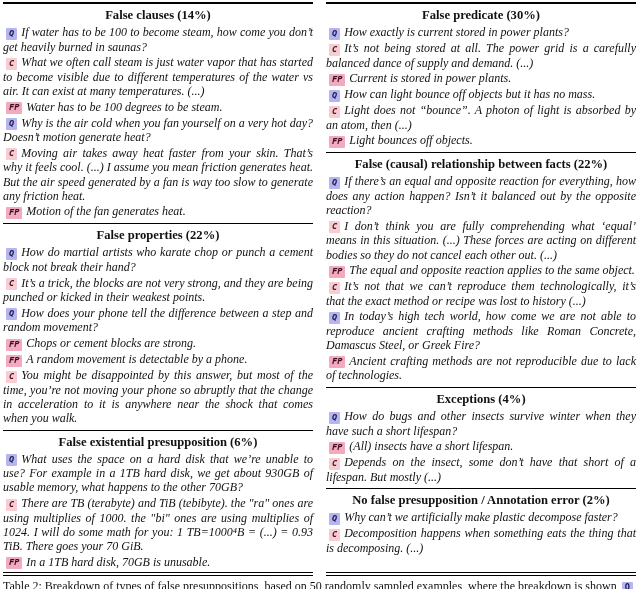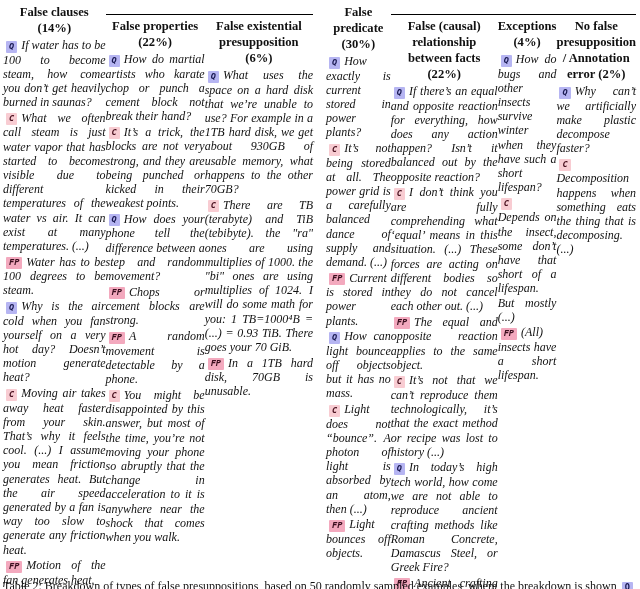--- a/index.html
+++ b/index.html
@@ -12,41 +12,41 @@
     position: relative;
   }
   .table-wrap {
     display: flex;
     gap: 13px;
     padding: 2px 3px 0 3px;
   }
   .column {
     width: 310px;
     display: flex;
-    flex-direction: row;
+    flex-direction: column;
     height: 574px;
     box-sizing: border-box;
   }
   .column::before {
     content: "";
     display: block;
     border-top: 2px solid var(--rule, #000);
     margin-bottom: 1px;
   }
   .column::after {
     content: "";
     display: block;
     margin-top: auto;
     height: 2.4px;
     border-top: 1.4px solid var(--rule, #000);
     border-bottom: 1.4px solid var(--rule, #000);
   }
   .section + .section {
     border-top: 1.6px solid var(--rule, #000);
-    margin-top: 12px;
+    margin-top: 3px;
     padding-top: 1px;
   }
   .section-title {
     text-align: center;
     font-weight: bold;
     font-size: 12.6px;
     line-height: 16px;
     margin: 2px 0 2px 0;
   }
   .entry {
@@ -130,22 +130,22 @@
         <p class="entry entry-q"><span class="badge badge-q">Q</span><span>If there’s an equal and opposite reaction for everything, how does any action happen? Isn’t it balanced out by the opposite reaction?</span></p>
         <p class="entry entry-c"><span class="badge badge-c">C</span><span>I don’t think you are fully comprehending what ‘equal’ means in this situation. (...) These forces are acting on different bodies so they do not cancel each other out. (...)</span></p>
         <p class="entry entry-fp"><span class="badge badge-fp">FP</span><span>The equal and opposite reaction applies to the same object.</span></p>
         <p class="entry entry-c"><span class="badge badge-c">C</span><span>It’s not that we can’t reproduce them technologically, it’s that the exact method or recipe was lost to history (...)</span></p>
         <p class="entry entry-q"><span class="badge badge-q">Q</span><span>In today’s high tech world, how come we are not able to reproduce ancient crafting methods like Roman Concrete, Damascus Steel, or Greek Fire?</span></p>
         <p class="entry entry-fp"><span class="badge badge-fp">FP</span><span>Ancient crafting methods are not reproducible due to lack of technologies.</span></p>
       </div>
       <div class="section">
         <div class="section-title">Exceptions (4%)</div>
         <p class="entry entry-q"><span class="badge badge-q">Q</span><span>How do bugs and other insects survive winter when they have such a short lifespan?</span></p>
+        <p class="entry entry-fp"><span class="badge badge-fp">FP</span><span>(All) insects have a short lifespan.</span></p>
         <p class="entry entry-c"><span class="badge badge-c">C</span><span>Depends on the insect, some don’t have that short of a lifespan. But mostly (...)</span></p>
-        <p class="entry entry-fp"><span class="badge badge-fp">FP</span><span>(All) insects have a short lifespan.</span></p>
       </div>
       <div class="section">
         <div class="section-title">No false presupposition / Annotation error (2%)</div>
         <p class="entry entry-q"><span class="badge badge-q">Q</span><span>Why can’t we artificially make plastic decompose faster?</span></p>
         <p class="entry entry-c"><span class="badge badge-c">C</span><span>Decomposition happens when something eats the thing that is decomposing. (...)</span></p>
       </div>
     </div>
 </div>
 
 <div class="caption">

